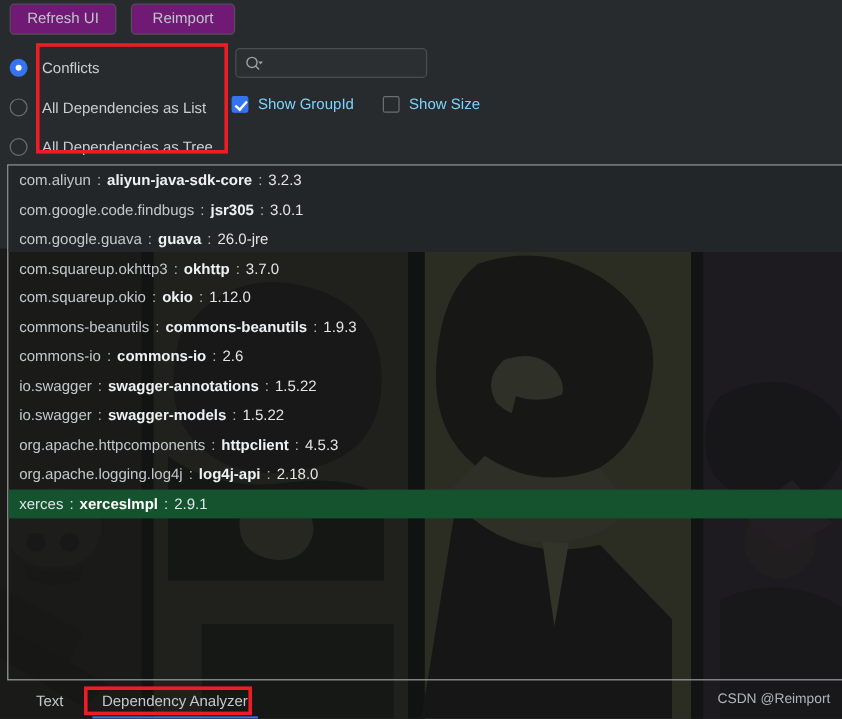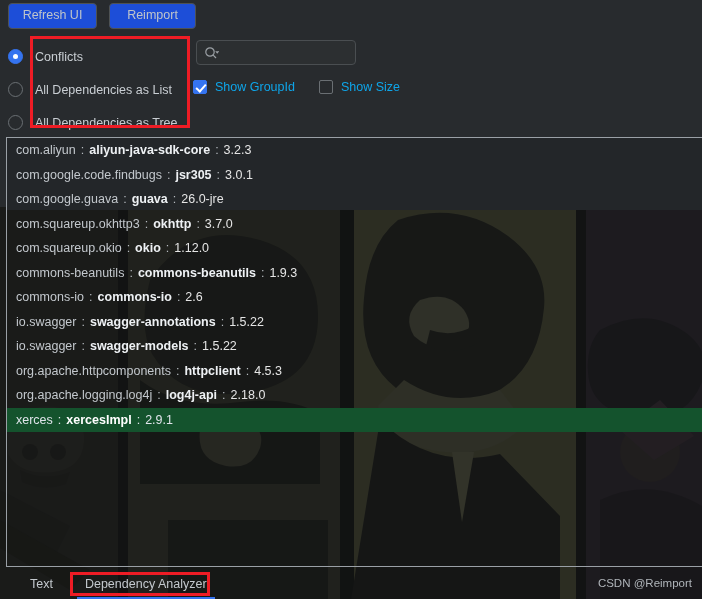--- a/index.html
+++ b/index.html
@@ -35,21 +35,21 @@
     left: 0; top: 0;
     width: 702px; height: 30px;
     z-index: 5;
   }
   .tbtn {
     position: absolute;
     top: 3px;
     height: 24px;
     border: 1px solid #4e5254;
     border-radius: 4px;
-    background: #1d4ed8;
+    background: #701a75;
     color: #bfc5ca;
     font-size: 12.5px;
     line-height: 22px;
     text-align: center;
     cursor: default;
     white-space: nowrap;
   }
   #btn-refresh { left: 8px;  width: 87px; }
   #btn-reimport { left: 109px; width: 85px; }
 
@@ -151,21 +151,21 @@
     position: absolute;
     left: 4px; top: 1px;
     width: 4px; height: 8px;
     border: solid #fff;
     border-width: 0 2px 2px 0;
     transform: rotate(42deg);
   }
   .check-label {
     margin-left: 8px;
     font-size: 12.5px;
-    color: #0ea5e9;
+    color: #7dd3fc;
     white-space: nowrap;
   }
 
   
   .list-panel {
     position: absolute;
     left: 6px; top: 137px;
     width: 702px; height: 430px;
     border: 1px solid #9aa0a6;
     box-sizing: border-box;

